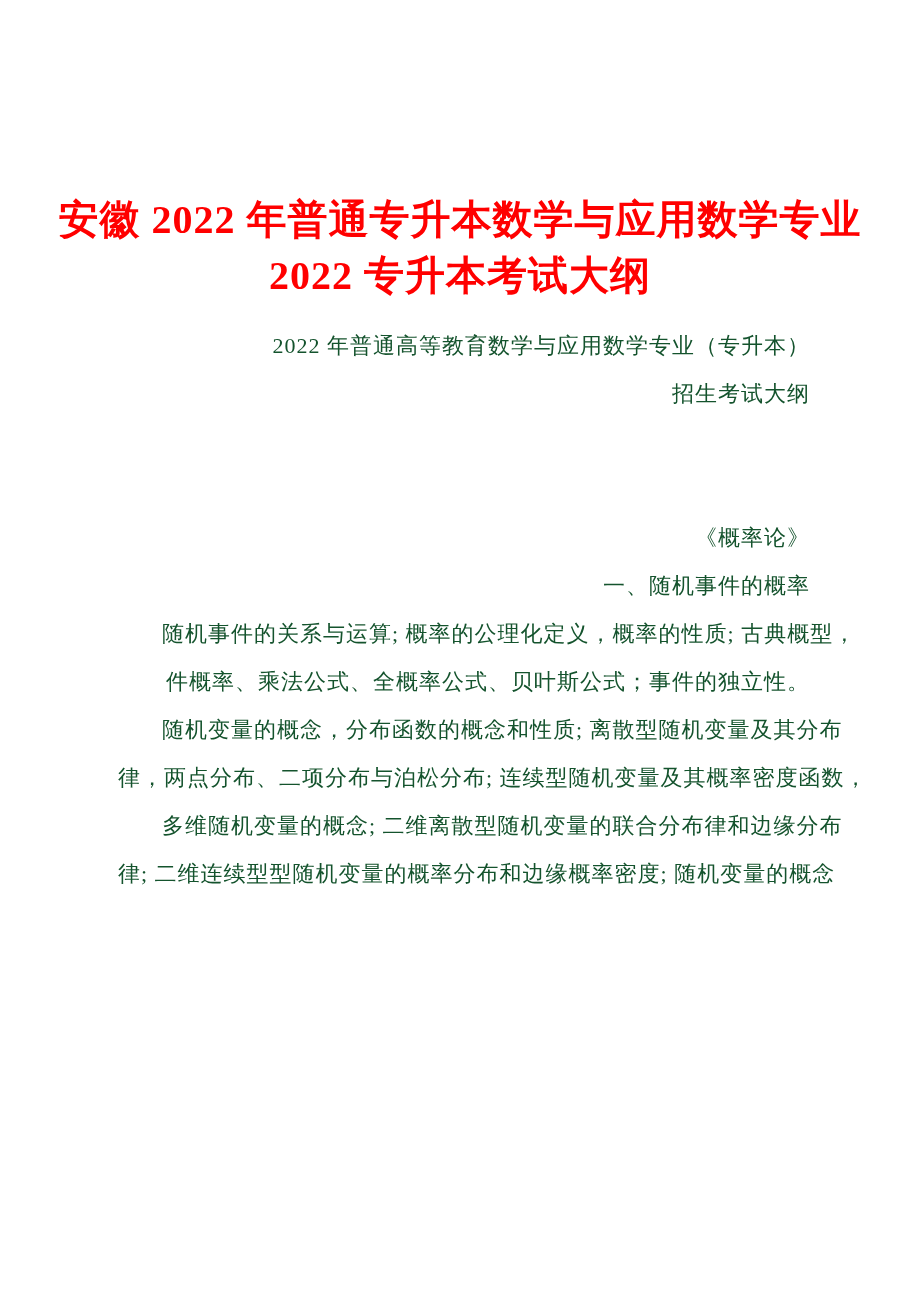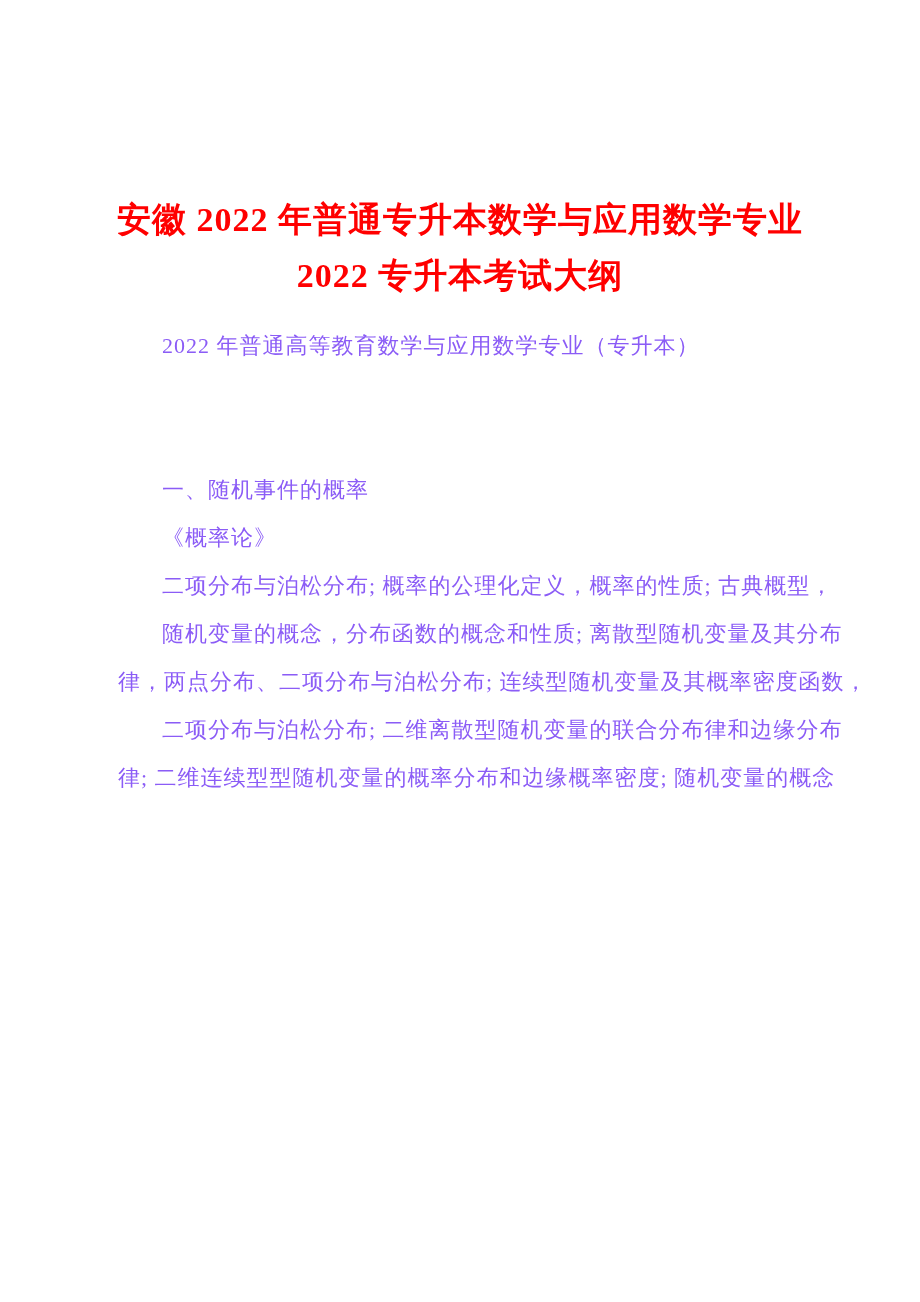--- a/index.html
+++ b/index.html
@@ -12,21 +12,21 @@
     width: 920px;
     height: 1302px;
     background: #ffffff;
     overflow: hidden;
     font-family: "Liberation Serif", "DejaVu Serif", serif;
   }
   .title {
     margin: 0;
     padding-top: 192px;
     text-align: center;
-    font-size: 34px;
+    font-size: 40px;
     line-height: 56px;
     font-weight: bold;
     letter-spacing: 1px;
   }
   .title-line {
     display: block;
   }
   .doc-body {
     margin-top: 18px;
     padding-left: 118px;
@@ -48,25 +48,27 @@
   }
 </style>
 </head>
 <body>
 
 <div class="page">
   <h1 class="title" id="doc-title" style="color: rgb(255, 0, 0);">
     <span class="title-line">安徽 2022 年普通专升本数学与应用数学专业</span>
     <span class="title-line">2022 专升本考试大纲</span>
   </h1>
-  <div class="doc-body" id="doc-body" style="color: #8b5cf6;">
+  <div class="doc-body" id="doc-body" style="color: #14532d; text-align: right;">
       <div class="line indent">2022 年普通高等教育数学与应用数学专业（专升本）</div>
+      <div class="line indent">招生考试大纲</div>
       <div class="line blank"></div>
       <div class="line blank"></div>
+      <div class="line indent">《概率论》</div>
       <div class="line indent">一、随机事件的概率</div>
-      <div class="line indent">《概率论》</div>
-      <div class="line indent">二项分布与泊松分布; 概率的公理化定义，概率的性质; 古典概型，</div>
+      <div class="line indent">随机事件的关系与运算; 概率的公理化定义，概率的性质; 古典概型，</div>
+      <div class="line">件概率、乘法公式、全概率公式、贝叶斯公式；事件的独立性。</div>
       <div class="line indent">随机变量的概念，分布函数的概念和性质; 离散型随机变量及其分布</div>
       <div class="line">律，两点分布、二项分布与泊松分布; 连续型随机变量及其概率密度函数，</div>
-      <div class="line indent">二项分布与泊松分布; 二维离散型随机变量的联合分布律和边缘分布</div>
+      <div class="line indent">多维随机变量的概念; 二维离散型随机变量的联合分布律和边缘分布</div>
       <div class="line">律; 二维连续型型随机变量的概率分布和边缘概率密度; 随机变量的概念</div>
     </div>
 </div>
 
 </body></html>

